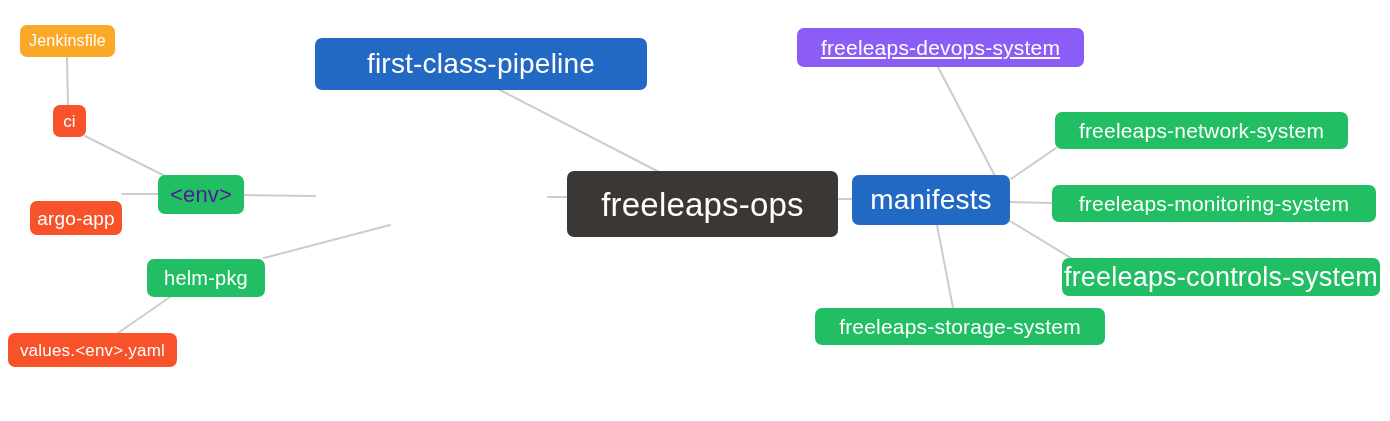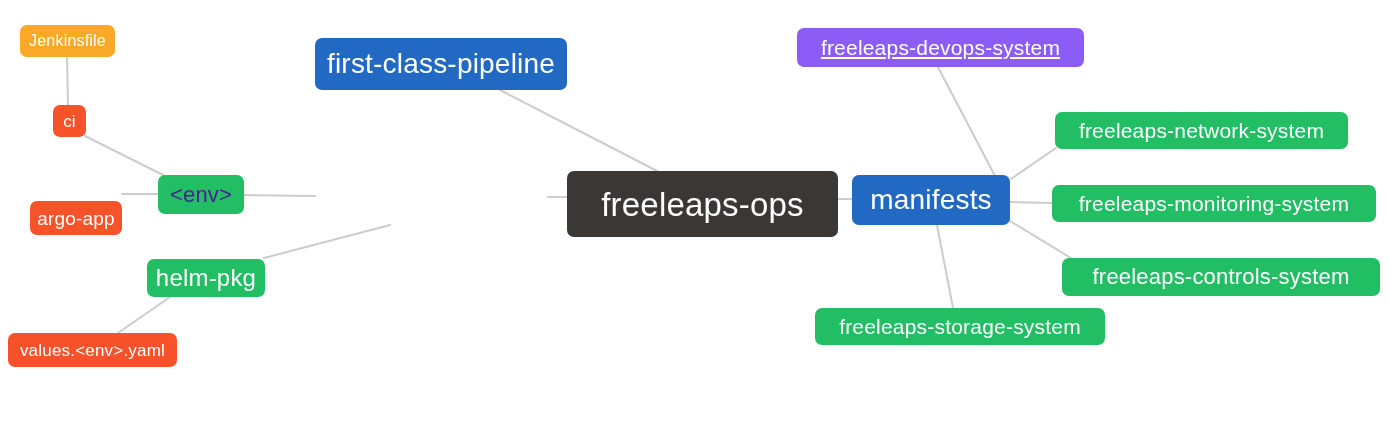--- a/index.html
+++ b/index.html
@@ -51,26 +51,26 @@
       <line x1="548" y1="197" x2="567" y2="197" stroke="#cccccc" stroke-width="2" stroke-linecap="round"></line>
       <line x1="838" y1="199" x2="852" y2="199" stroke="#cccccc" stroke-width="2" stroke-linecap="round"></line>
       <line x1="995" y1="176" x2="938" y2="67" stroke="#cccccc" stroke-width="2" stroke-linecap="round"></line>
       <line x1="1011" y1="179" x2="1056" y2="148" stroke="#cccccc" stroke-width="2" stroke-linecap="round"></line>
       <line x1="1010" y1="202" x2="1052" y2="203" stroke="#cccccc" stroke-width="2" stroke-linecap="round"></line>
       <line x1="1010" y1="221" x2="1071" y2="258" stroke="#cccccc" stroke-width="2" stroke-linecap="round"></line>
       <line x1="937" y1="225" x2="953" y2="308" stroke="#cccccc" stroke-width="2" stroke-linecap="round"></line>
     </svg>
 
 <div class="node" style="left: 567px; top: 171px; width: 271px; height: 66px; background: rgb(59, 55, 52); font-size: 33px; color: rgb(255, 255, 255);">freeleaps-ops</div>
-    <div class="node" style="left: 315px; top: 38px; width: 252px; height: 52px; background: rgb(33, 105, 194); font-size: 28px; color: rgb(255, 255, 255);">first-class-pipeline</div>
+    <div class="node" style="left: 315px; top: 38px; width: 332px; height: 52px; background: rgb(33, 105, 194); font-size: 28px; color: rgb(255, 255, 255);">first-class-pipeline</div>
     <div class="node" style="left: 852px; top: 175px; width: 158px; height: 50px; background: rgb(33, 105, 194); font-size: 28px; color: rgb(255, 255, 255);">manifests</div>
     <div class="node" style="left: 158px; top: 175px; width: 86px; height: 39px; background: rgb(34, 190, 99); font-size: 22px; color: #4c1d95;">&lt;env&gt;</div>
-    <div class="node" style="left: 147px; top: 259px; width: 118px; height: 38px; background: rgb(34, 190, 99); font-size: 24px; color: rgb(255, 255, 255);">helm-pkg</div>
+    <div class="node" style="left: 147px; top: 259px; width: 118px; height: 38px; background: rgb(34, 190, 99); font-size: 20px; color: rgb(255, 255, 255);">helm-pkg</div>
     <div class="node" style="left: 20px; top: 25px; width: 95px; height: 32px; background: rgb(249, 168, 39); font-size: 16px; color: rgb(255, 255, 255);">Jenkinsfile</div>
     <div class="node" style="left: 53px; top: 105px; width: 33px; height: 32px; background: rgb(247, 82, 42); font-size: 17px; color: rgb(255, 255, 255);">ci</div>
     <div class="node" style="left: 30px; top: 177px; width: 92px; height: 34px; background: rgb(247, 82, 42); font-size: 19px; color: rgb(255, 255, 255); margin-top: 24px;">argo-app</div>
     <div class="node" style="left: 8px; top: 333px; width: 169px; height: 34px; background: rgb(247, 82, 42); font-size: 17px; color: rgb(255, 255, 255);">values.&lt;env&gt;.yaml</div>
     <div class="node" style="left: 797px; top: 28px; width: 287px; height: 39px; background: #8b5cf6; font-size: 21px; color: rgb(255, 255, 255); text-decoration: underline;">freeleaps-devops-system</div>
     <div class="node" style="left: 1055px; top: 112px; width: 293px; height: 37px; background: rgb(34, 190, 99); font-size: 21px; color: rgb(255, 255, 255);">freeleaps-network-system</div>
     <div class="node" style="left: 1052px; top: 185px; width: 324px; height: 37px; background: rgb(34, 190, 99); font-size: 21px; color: rgb(255, 255, 255);">freeleaps-monitoring-system</div>
-    <div class="node" style="left: 1062px; top: 258px; width: 318px; height: 38px; background: rgb(34, 190, 99); font-size: 22px; color: rgb(255, 255, 255);">freeleaps-controls-system</div>
+    <div class="node" style="left: 1062px; top: 258px; width: 318px; height: 38px; background: rgb(34, 190, 99); font-size: 27px; color: rgb(255, 255, 255);">freeleaps-controls-system</div>
     <div class="node" style="left: 815px; top: 308px; width: 290px; height: 37px; background: rgb(34, 190, 99); font-size: 21px; color: rgb(255, 255, 255);">freeleaps-storage-system</div>
   </div>
 
 </body></html>

